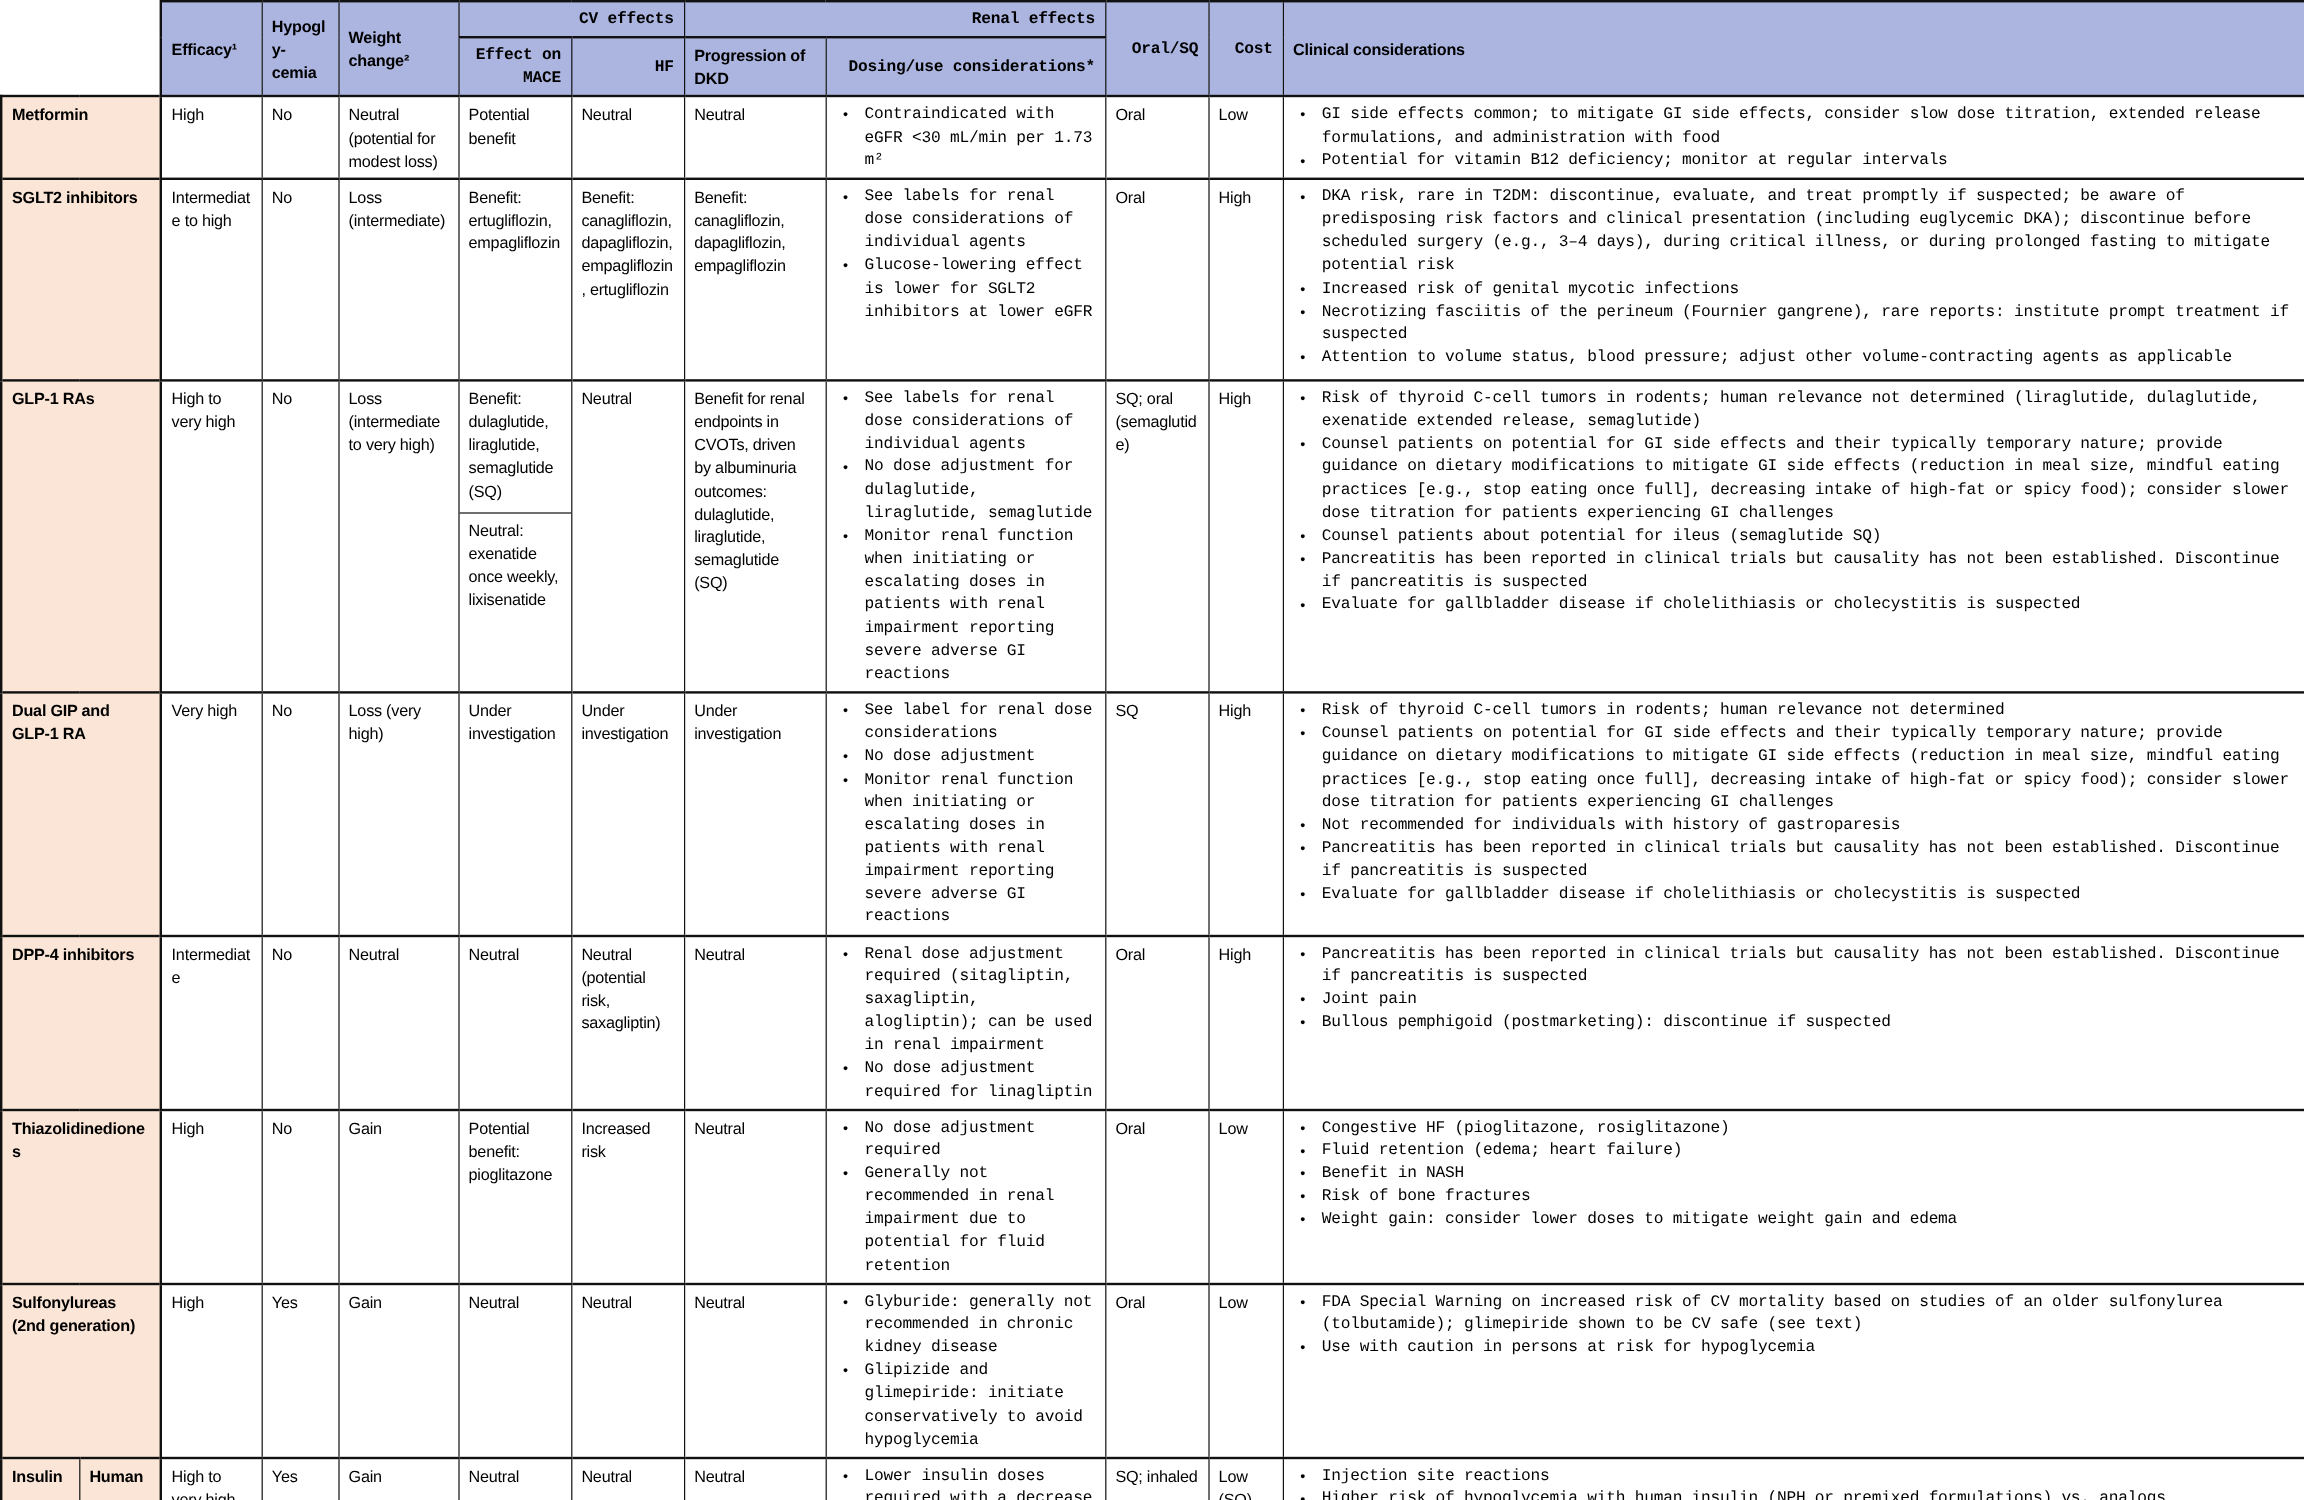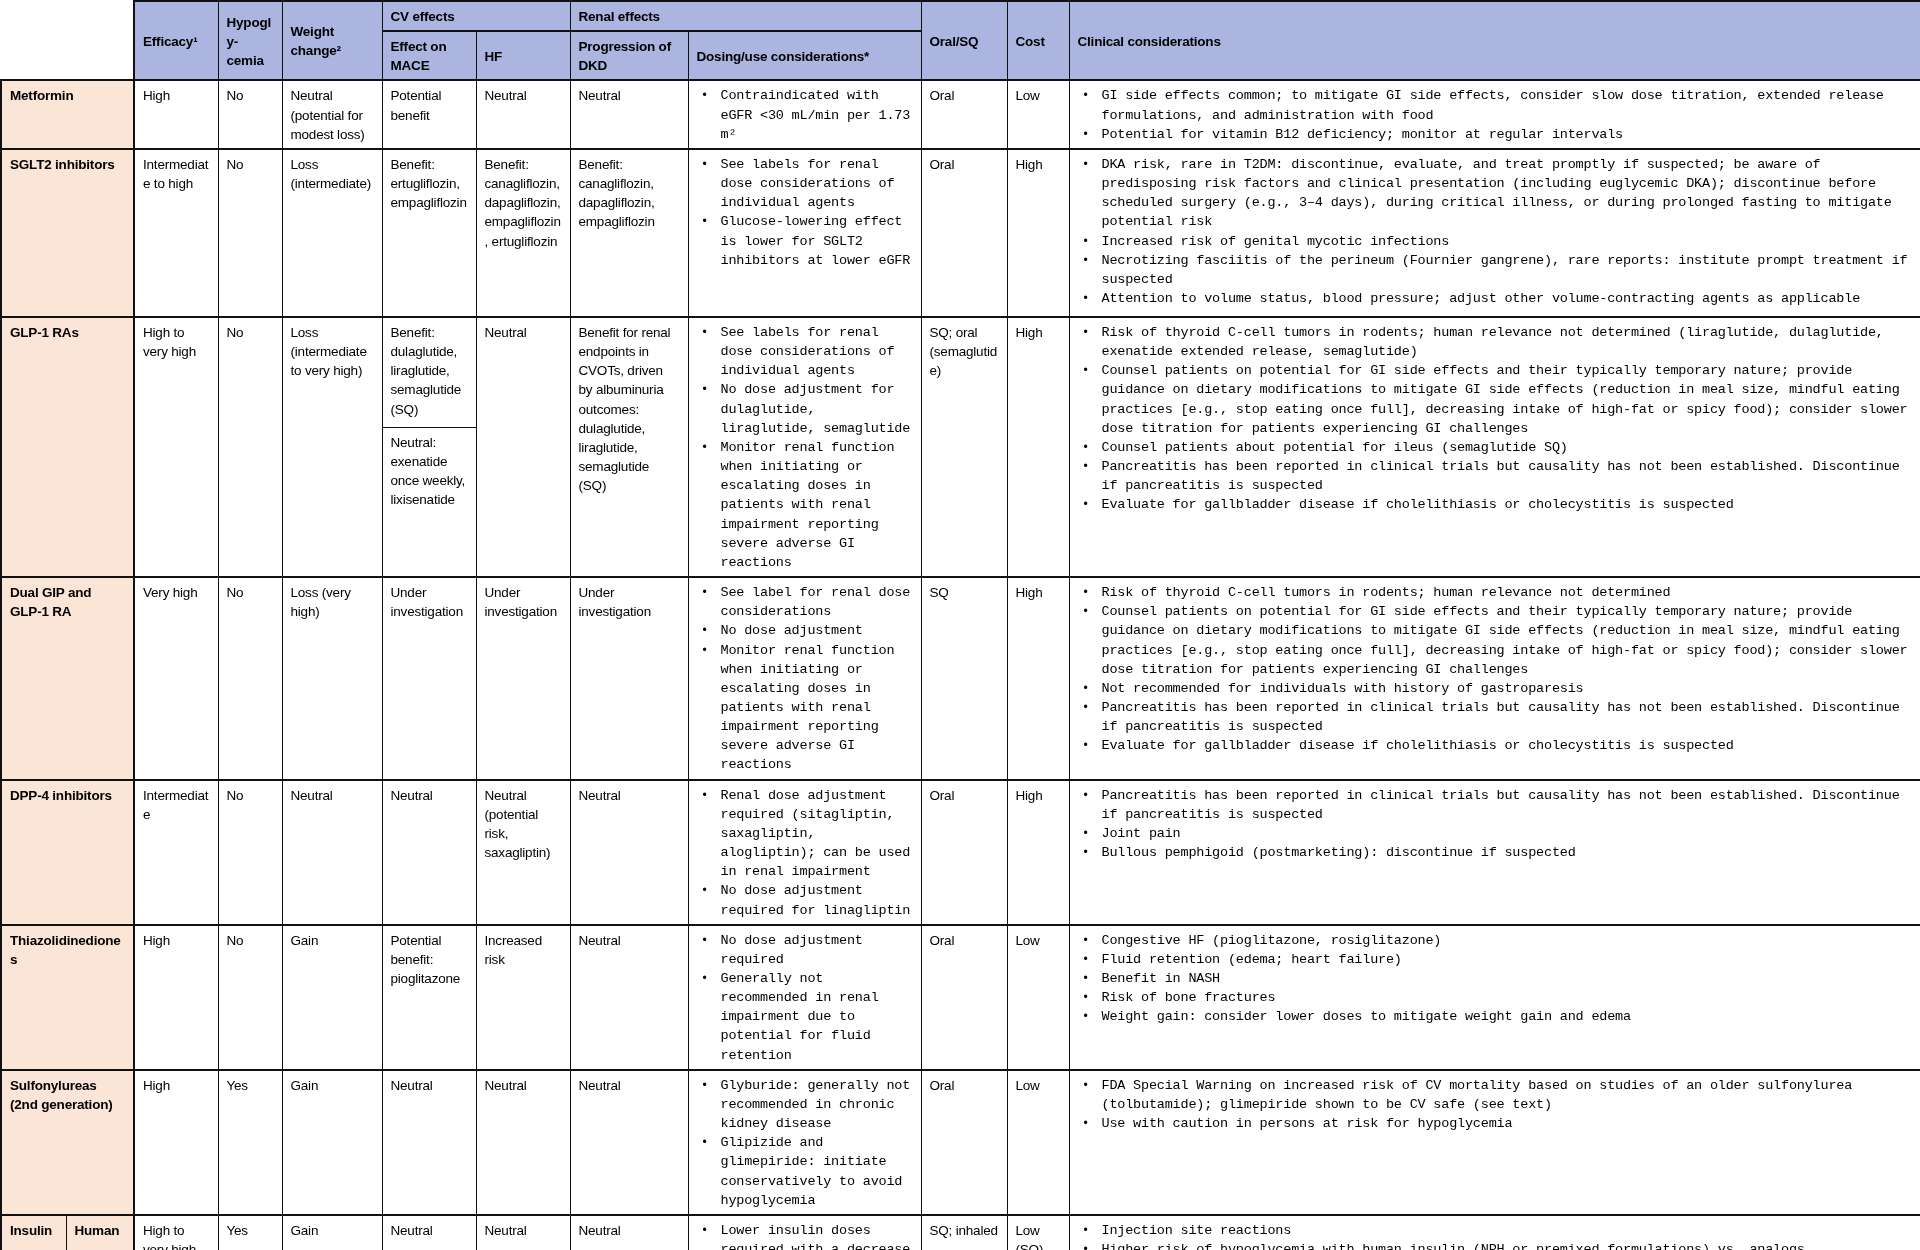--- a/index.html
+++ b/index.html
@@ -32,21 +32,21 @@
     font-weight:normal;
     word-wrap:break-word;
   }
   th{
     background:var(--header-bg);
     font-weight:bold;
     vertical-align:middle;
     border-top:2.5px solid var(--border);
     font-size:13.5px;
   }
-  th.center{text-align:left;}
+  th.center{text-align:right;font-family:Liberation Mono, monospace;}
   th.corner{
     background:#ffffff;
     border-top:none;border-left:none;border-bottom:none;
     border-right:2.5px solid var(--border);
   }
   tr.drug-row>td{border-top:2.5px solid var(--border);}
   td.label-cell{
     background:var(--label-bg);
     font-weight:bold;
     border-left:2.5px solid var(--border);

